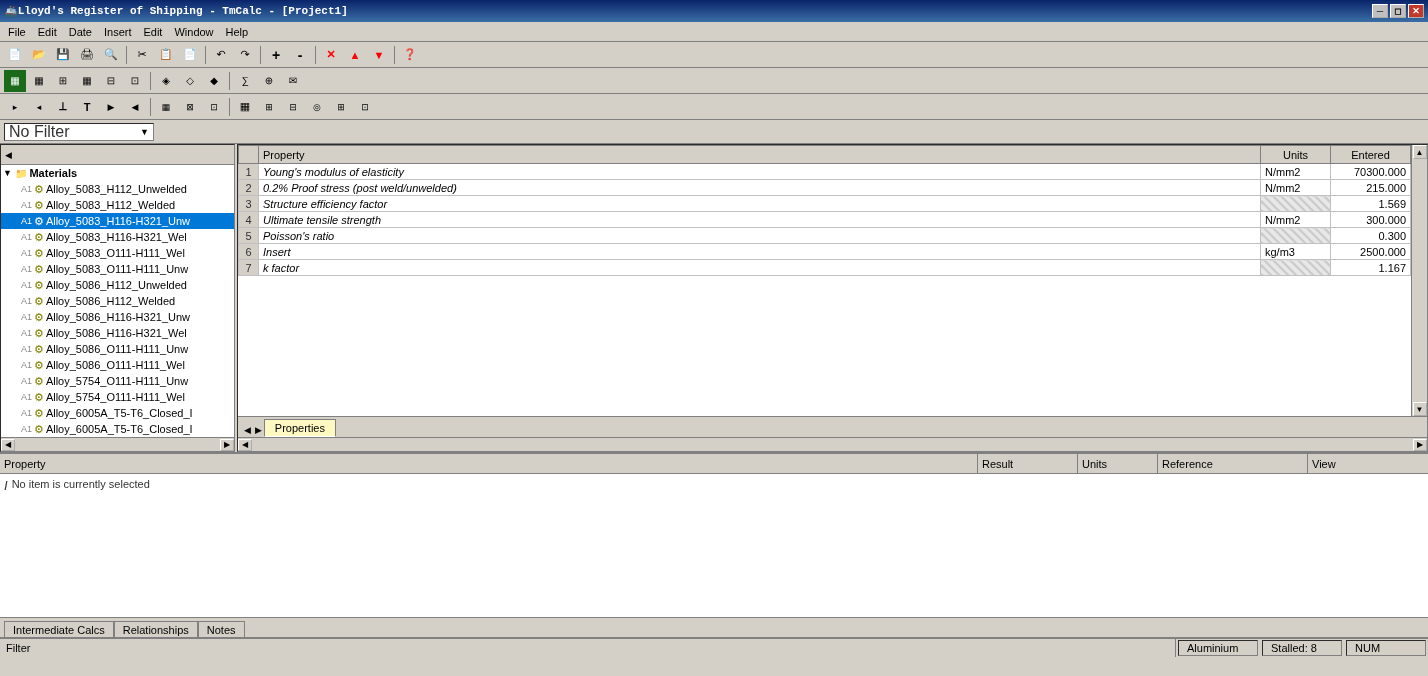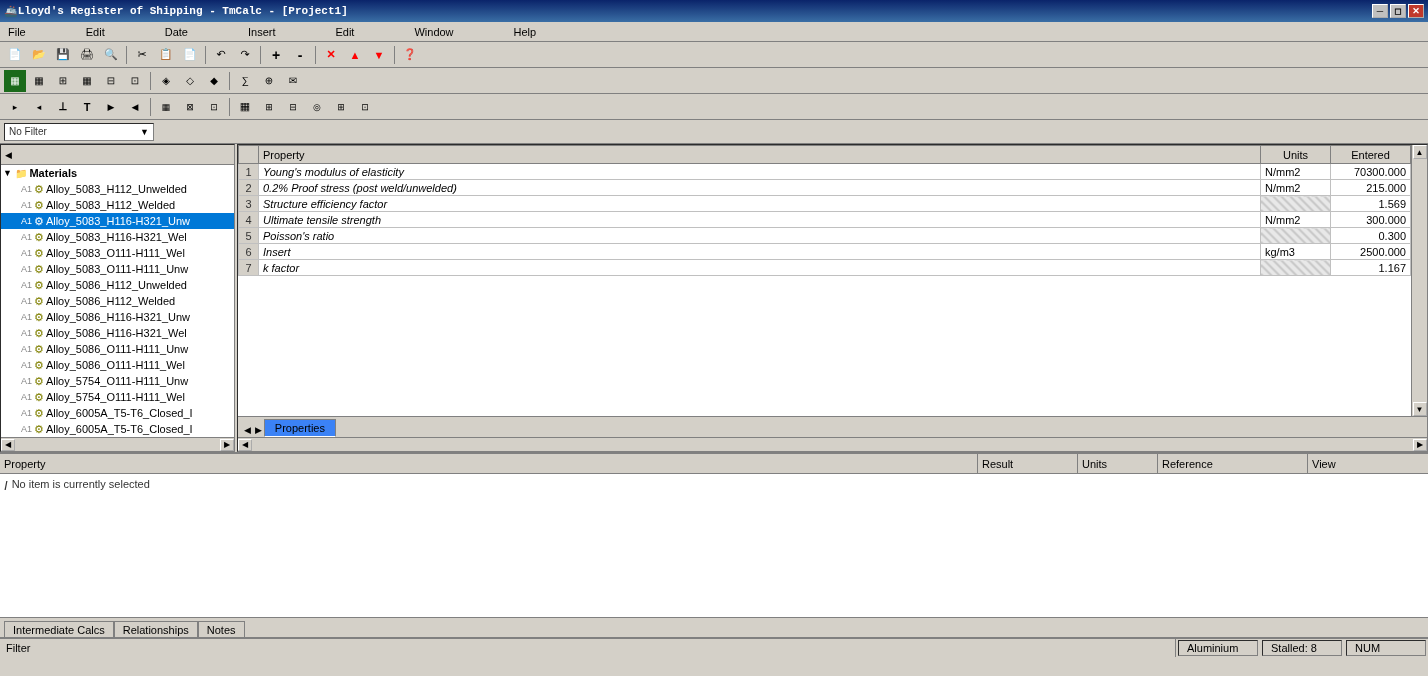--- a/index.html
+++ b/index.html
@@ -30,21 +30,20 @@
     }
 
     
     #menubar {
       background: #d4d0c8;
       height: 20px;
       display: flex;
       align-items: center;
       padding: 0 2px;
       border-bottom: 1px solid #808080;
-      gap: 48px;
     }
     .menu-item {
       padding: 2px 6px;
       cursor: pointer;
       font-size: 11px;
     }
 
     
     .toolbar {
       background: #d4d0c8;
@@ -175,21 +174,21 @@
       border: 1px solid #808080;
       border-bottom: none;
       background: #d4d0c8;
       cursor: pointer;
       font-size: 11px;
       margin-right: 2px;
       height: 18px;
       display: flex;
       align-items: center;
     }
-    .tab.active { background: #3b82f6; border-bottom: 1px solid white; }
+    .tab.active { background: #fef9c3; border-bottom: 1px solid white; }
     .tab-nav { font-size: 9px; padding: 2px; cursor: pointer; }
 
     
     #bottom-panel {
       height: 165px;
       background: white;
       border-top: 2px solid #808080;
       display: flex;
       flex-direction: column;
     }
@@ -367,21 +366,21 @@
   <div class="tb-btn" style="font-size:11px;">▦</div>
   <div class="tb-btn" style="font-size:9px;">⊞</div>
   <div class="tb-btn" style="font-size:9px;">⊟</div>
   <div class="tb-btn" style="font-size:9px;">◎</div>
   <div class="tb-btn" style="font-size:9px;">⊞</div>
   <div class="tb-btn" style="font-size:9px;">⊡</div>
 </div>
 
 <div id="filterbar">
   <div style="display:flex;align-items:center;background:white;border:1px inset #808080;height:18px;min-width:150px;padding:0 4px;">
-    <span style="color:#333;font-size:10px;">No Filter</span>
+    <span style="color:#333;font-size:16px;">No Filter</span>
     <span style="margin-left:auto;font-size:9px;">▼</span>
   </div>
 </div>
 
 <div class="main-panels">
 
   <div id="left-panel">
     <div id="tree-header">
       <span style="font-size:9px;">◀</span>
     </div>

